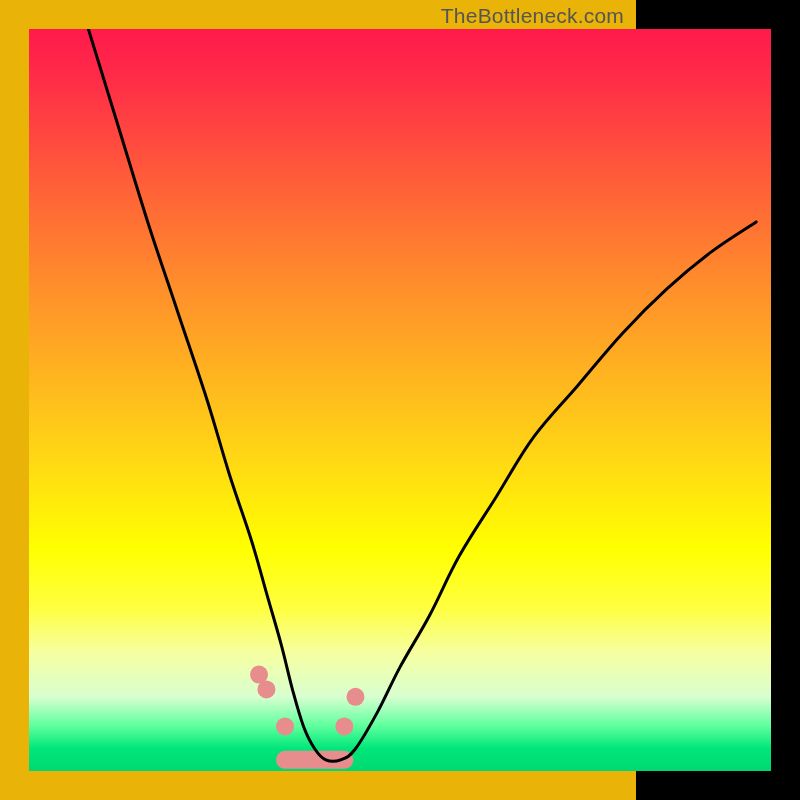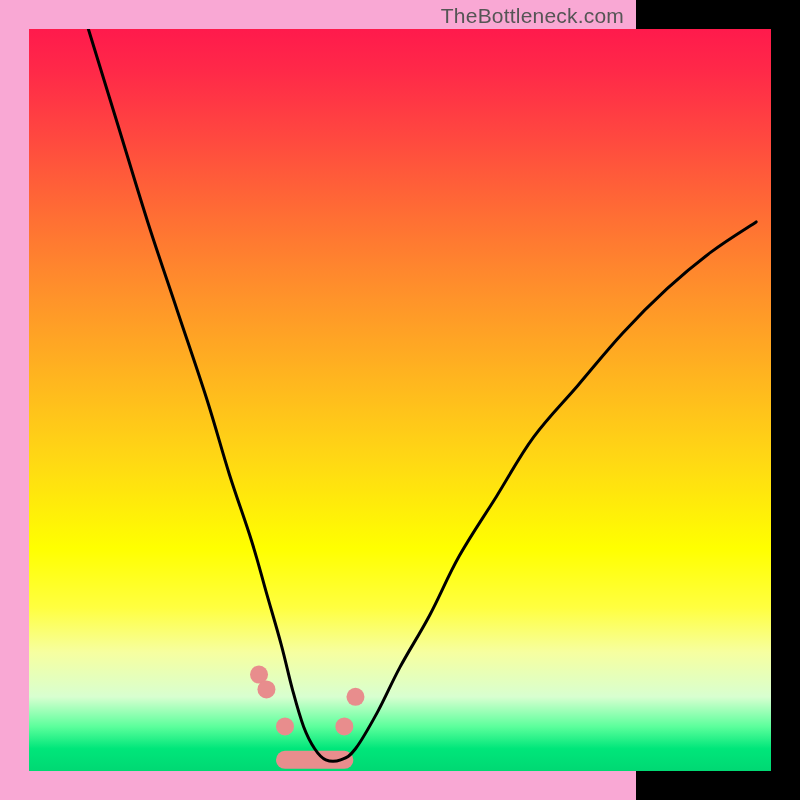--- a/index.html
+++ b/index.html
@@ -7,21 +7,21 @@
     padding: 0;
     width: 800px;
     height: 800px;
     background: #000000;
     overflow: hidden;
   }
   .frame {
     position: relative;
     width: 636px;
     height: 800px;
-    background: #f9a8d4;
+    background: #eab308;
   }
   .plot-area {
     position: absolute;
     left: 29px;
     top: 29px;
     width: 742px;
     height: 742px;
     overflow: hidden;
   }
   .gradient-bg {

